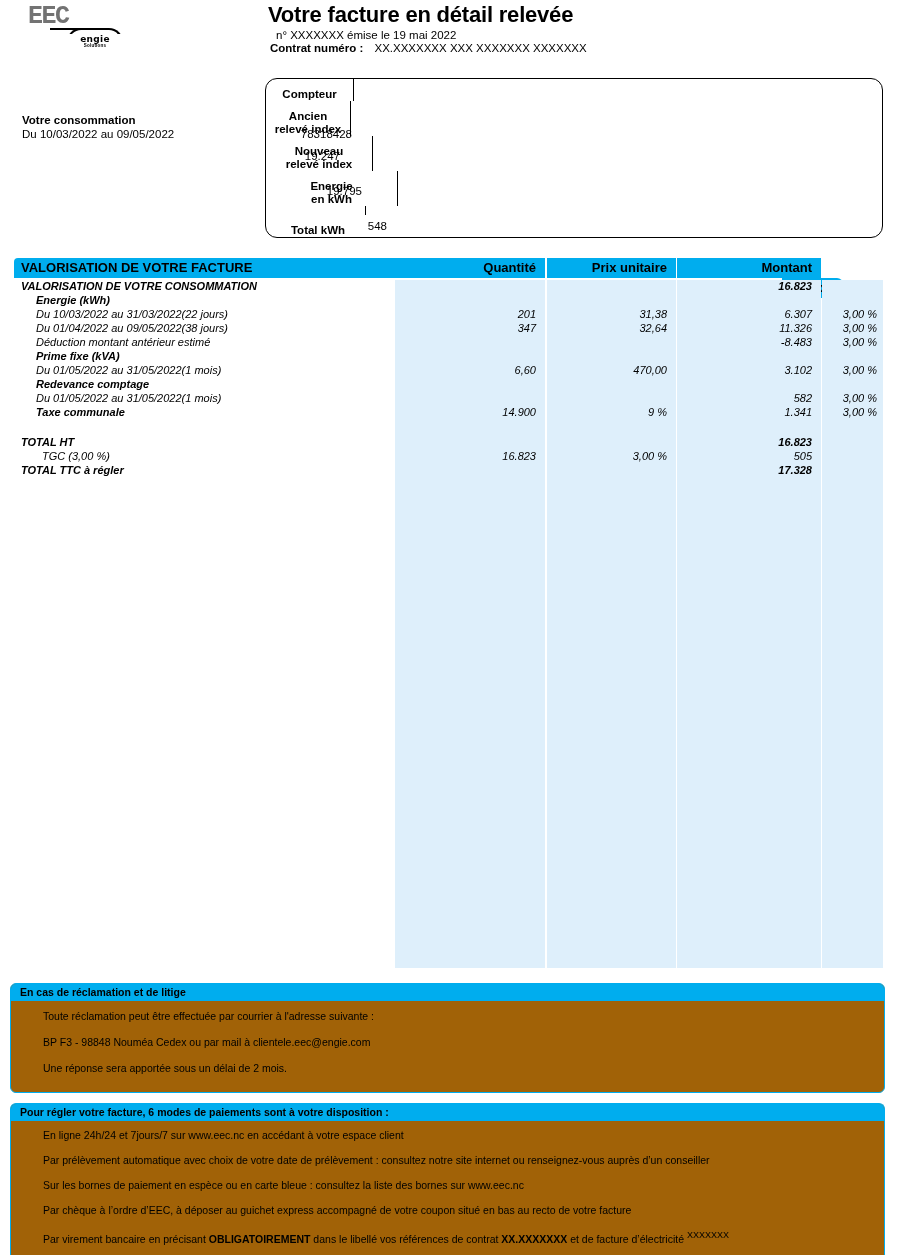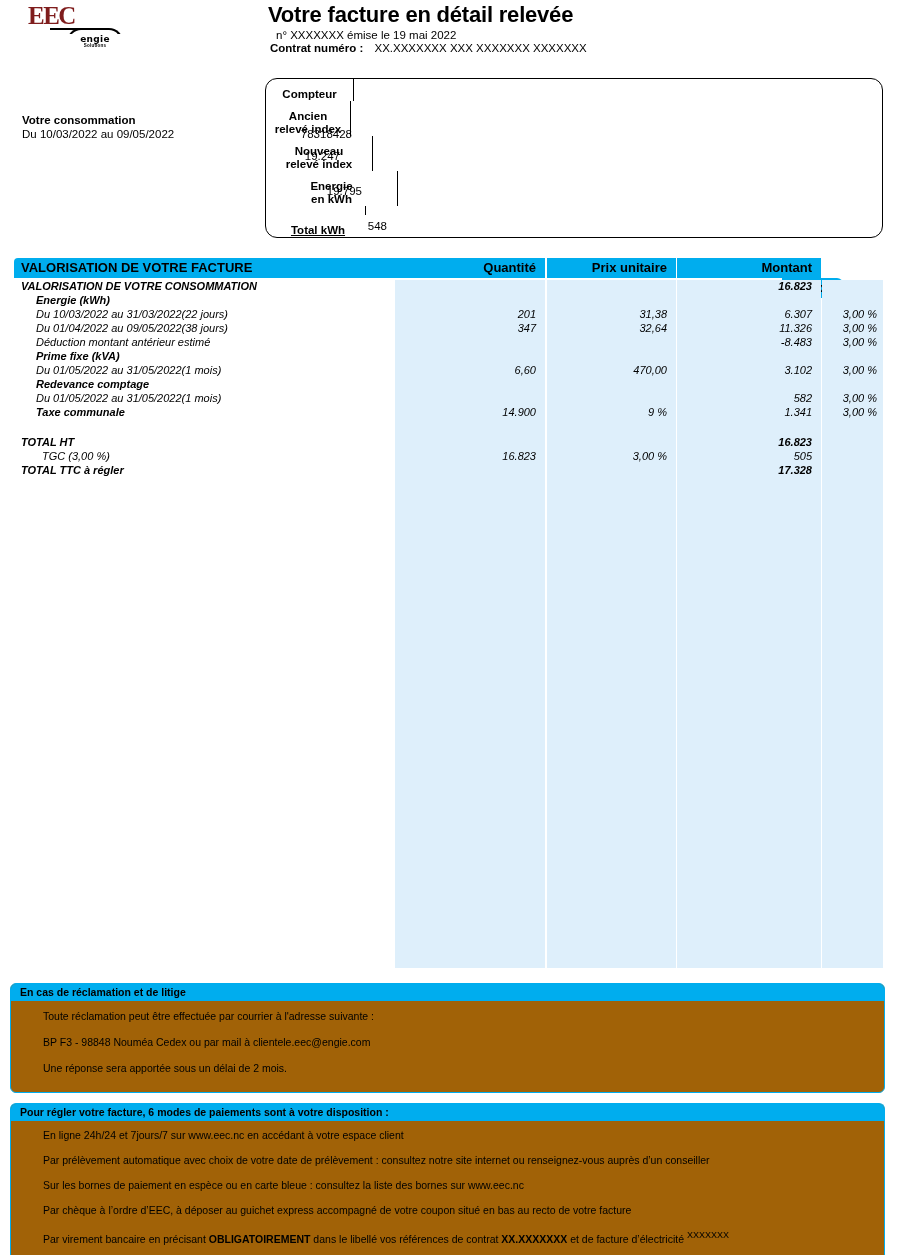--- a/index.html
+++ b/index.html
@@ -12,23 +12,23 @@
     position: relative;
     overflow: hidden;
     -webkit-font-smoothing: antialiased;
   }
 
   
   #header { position:absolute; left:0; top:0; width:900px; height:72px; }
 
   .logo-wrap { position:absolute; left:22px; top:2px; width:115px; height:50px; }
   .logo-eec {
-    font-family: Liberation Serif, serif;
+    font-family: Liberation Mono, monospace;
     font-weight: 700; font-size: 25px; letter-spacing:-1.5px;
-    color:#7f1d1d; position:absolute; left:6px; top:0px;
+    color:#737373; position:absolute; left:6px; top:0px;
   }
   .logo-underline { position:absolute; left:28px; top:26px; width:50px; height:2px; background:#000; }
   .logo-engie-box { position:absolute; left:45px; top:26px; width:56px; height:22px; }
   .logo-arc {
     position:absolute; left:0; top:0; width:56px; height:14px;
     border:2px solid #000; border-bottom:none;
     border-radius: 28px 28px 0 0;
   }
   .logo-engie {
     position:absolute; left:0; top:6px; width:56px; text-align:center;
@@ -61,21 +61,21 @@
     border: 1.4px solid #000;
     border-radius: 12px;
     display:flex;
     flex-direction:column;
   }
   .ct-col {
     position:relative; height:100%;
     border-right: 1.4px solid #000;
     padding-top: 9px;
   }
-  .ct-col:last-child { border-right:none;text-decoration:underline; }
+  .ct-col:last-child { border-right:none; }
   .ct-col.c0 { width:88px; }
   .ct-col.c1 { width:85px; }
   .ct-col.c2 { width:107px; }
   .ct-col.c3 { width:132px; }
   .ct-col.c4 { width:100px; }
   .ct-col.c5 { width:104px; }
   .ct-head {
     text-align:center; font-size:11.5px; font-weight:700; line-height:13px;
     padding:0 4px; white-space:pre-line;
   }

